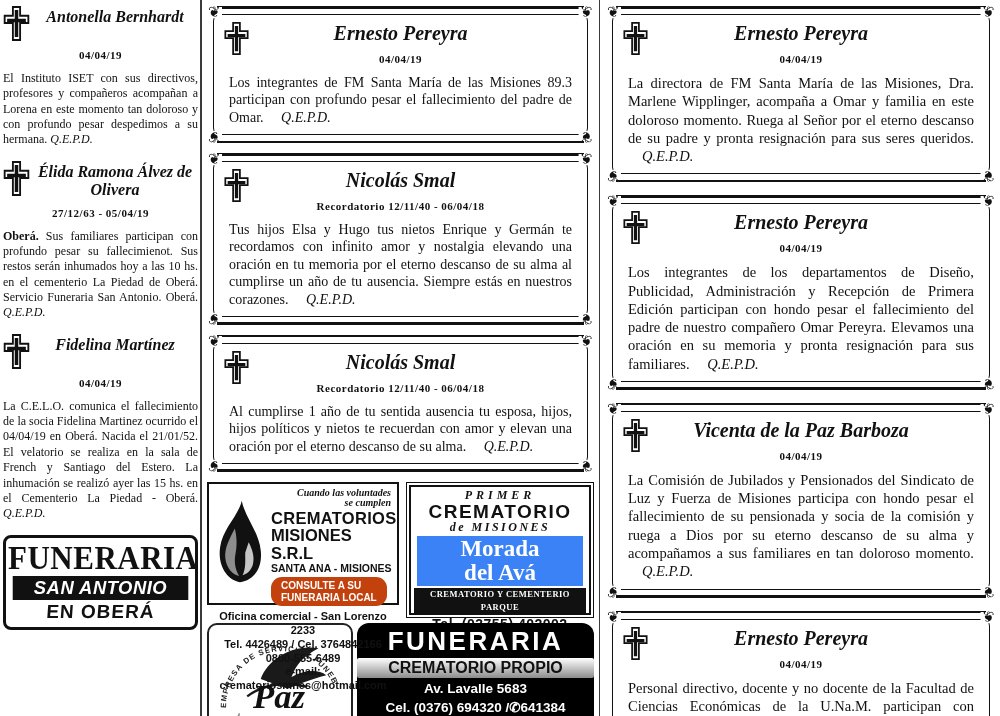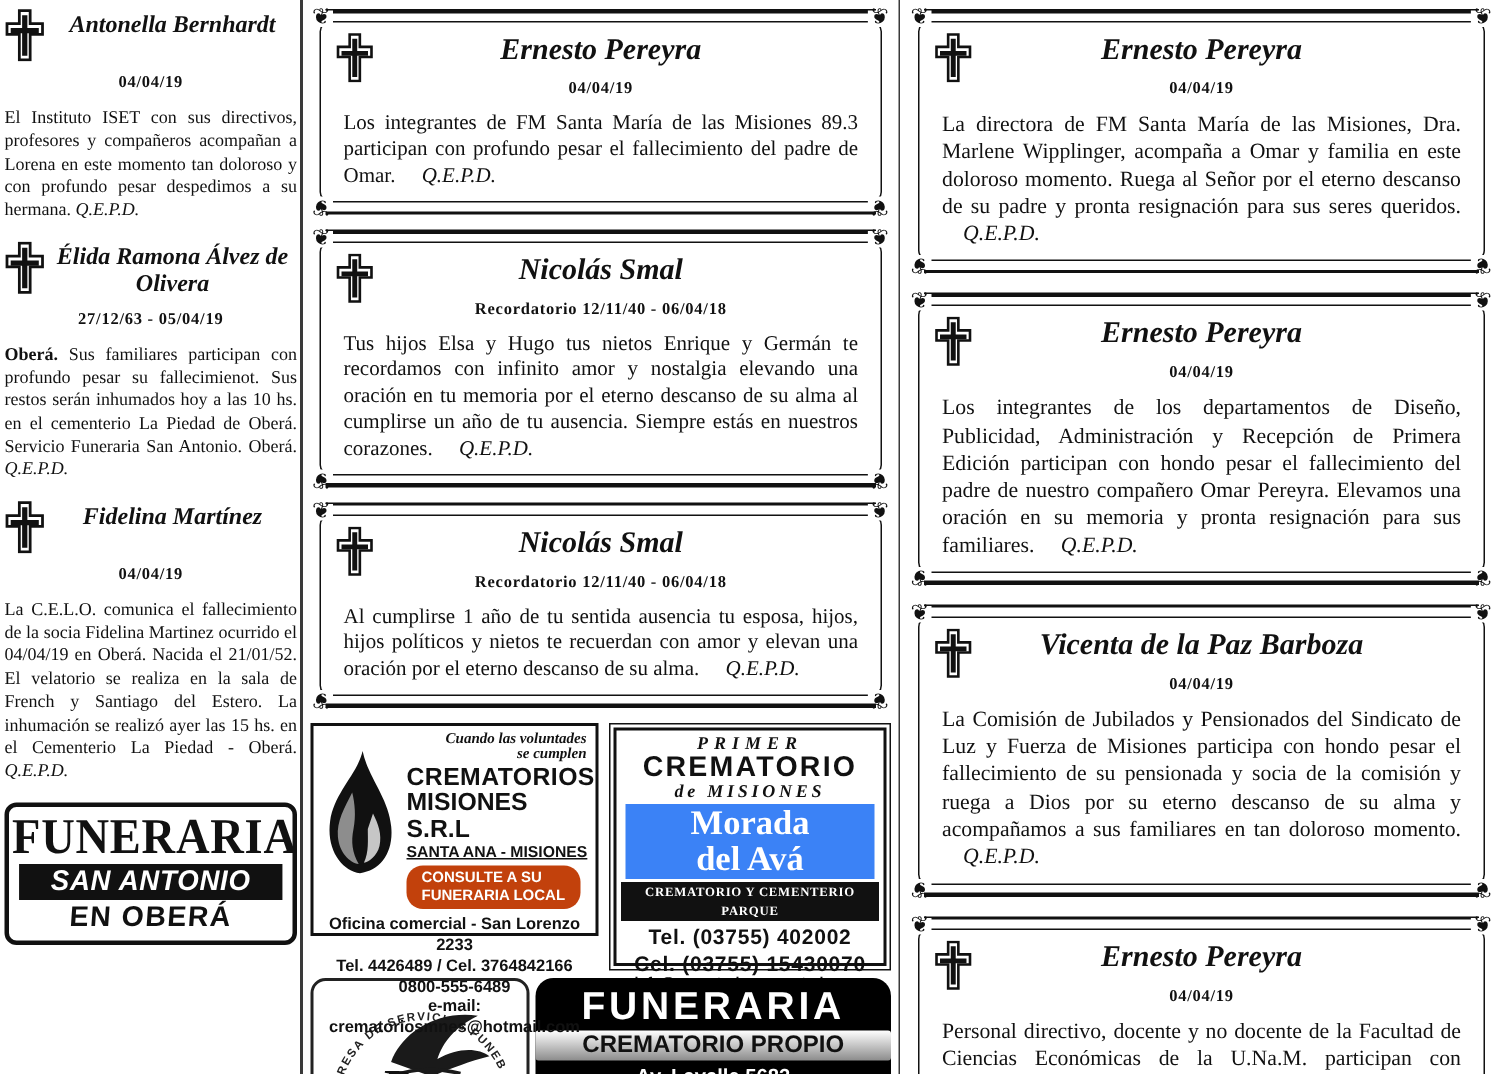--- a/index.html
+++ b/index.html
@@ -62,36 +62,36 @@
   .obit-name { margin:1px 0 0; font:bold italic 20px/1.15 "Liberation Serif", serif; text-align:center; }
   .obit-date { text-align:center; font:bold 11px/1 "Liberation Serif", serif; letter-spacing:.5px; margin:9px 0 9px; }
   .obit-body { margin:0; font-size:14px; line-height:1.24; text-align:justify; }
   .col-right .obit-body { font-size:14.5px; line-height:1.26; }
   .col-right .obit-box { margin-bottom:13px; }
 
   
   .ads-row { display:flex; gap:7px; margin:2px 0 5px; }
   .ad-crematorios {
     position:relative; width:192px; box-sizing:border-box; border:2.5px solid #111;
-    font-family:"Liberation Sans", sans-serif; padding:4px 4px 3px; height:142px;
+    font-family:"Liberation Sans", sans-serif; padding:4px 4px 3px; height:123px;
   }
   .acr-flame { position:absolute; left:5px; top:12px; }
   .acr-top { margin-left:58px; }
   .acr-tag { font:bold italic 10px/1.05 "Liberation Serif", serif; text-align:right; padding-right:2px; }
   .acr-t1 { font:bold 16.5px/1.05 "Liberation Sans", sans-serif; letter-spacing:.3px; margin-top:1px; }
   .acr-t2 { font:bold 16.5px/1.05 "Liberation Sans", sans-serif; }
-  .acr-loc { font:bold 10.5px/1.2 "Liberation Sans", sans-serif;text-decoration:underline; }
+  .acr-loc { font:bold 10.5px/1.2 "Liberation Sans", sans-serif; }
   .acr-pill {
     display:inline-block; background:#c2410c; color:#fff; border-radius:11px;
     font:bold 10px/1.15 "Liberation Sans", sans-serif; padding:3px 10px; margin-top:3px;
   }
   .acr-bottom { text-align:center; font:bold 11px/1.25 "Liberation Sans", sans-serif; margin-top:4px; }
 
   .ad-morada {
-    width:188px; box-sizing:border-box; border:1px solid #111; padding:2px; height:165px;
+    width:188px; box-sizing:border-box; border:1px solid #111; padding:2px; height:136px;
     font-family:"Liberation Sans", sans-serif;
   }
   .amo-inner { border:2px solid #111; height:100%; box-sizing:border-box; text-align:center; padding-top:2px; }
   .amo-primer { font:bold italic 12px/1 "Liberation Serif", serif; letter-spacing:4px; }
   .amo-crem { font:bold 19px/1 "Liberation Sans", sans-serif; letter-spacing:1.5px; margin-top:1px; }
   .amo-demis { font:bold italic 12px/1.1 "Liberation Serif", serif; letter-spacing:2.5px; }
   .amo-black { background:#3b82f6; color:#fff; margin:2px 6px 0; padding:1px 0 2px; }
   .amo-name { font:bold 23px/1.02 "Liberation Serif", serif; }
   .amo-subbar { background:#111; color:#fff; margin:2px 3px 0; font:bold 8.5px/1.5 "Liberation Serif", serif; letter-spacing:.5px; }
   .amo-tel { font:bold 14px/1.15 "Liberation Sans", sans-serif; letter-spacing:.5px; margin-top:2px; }

